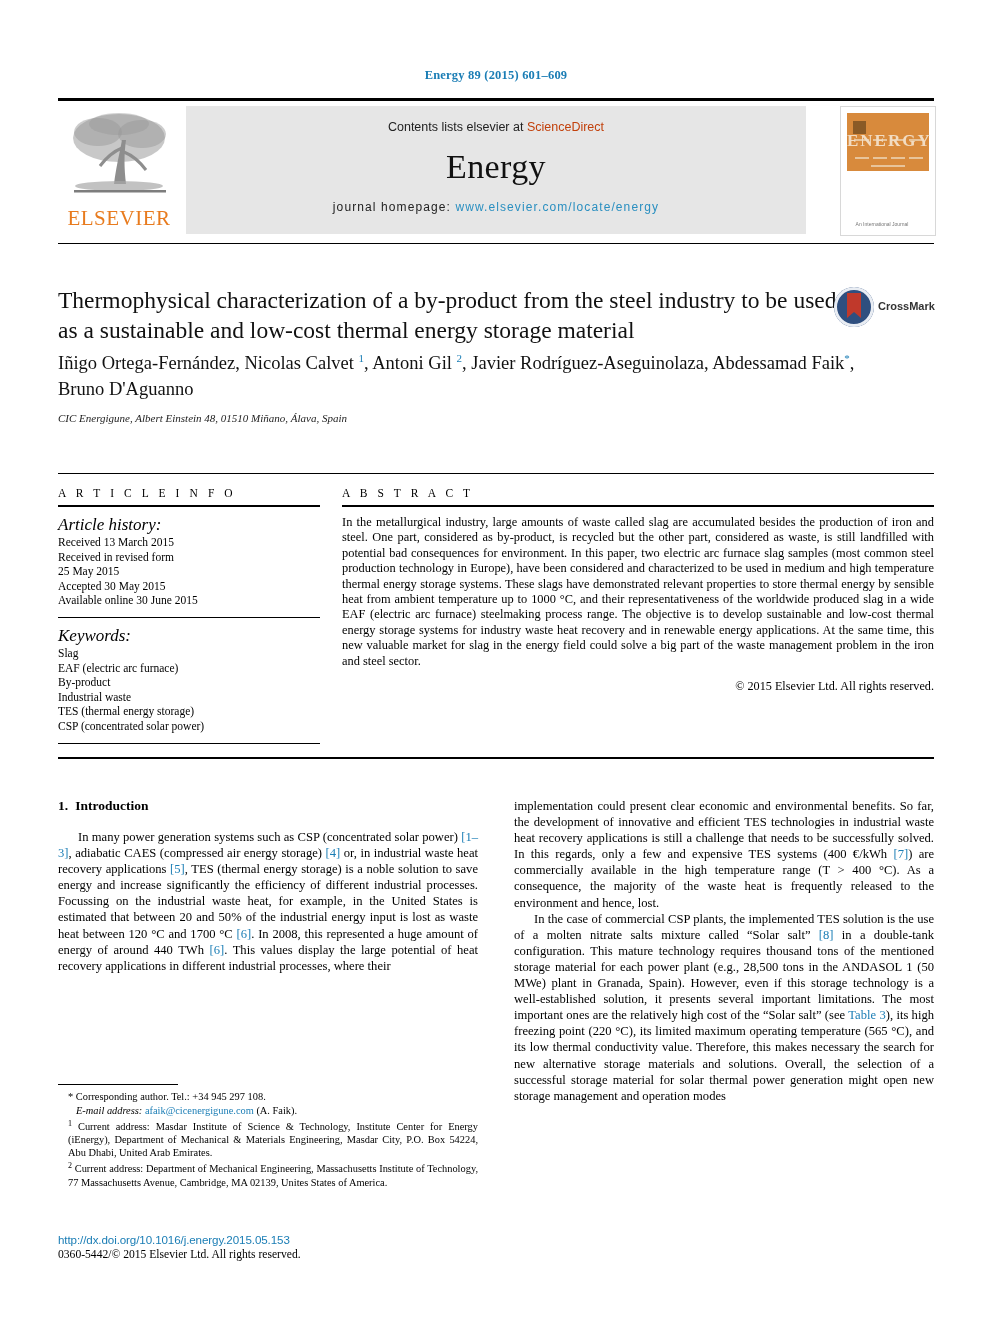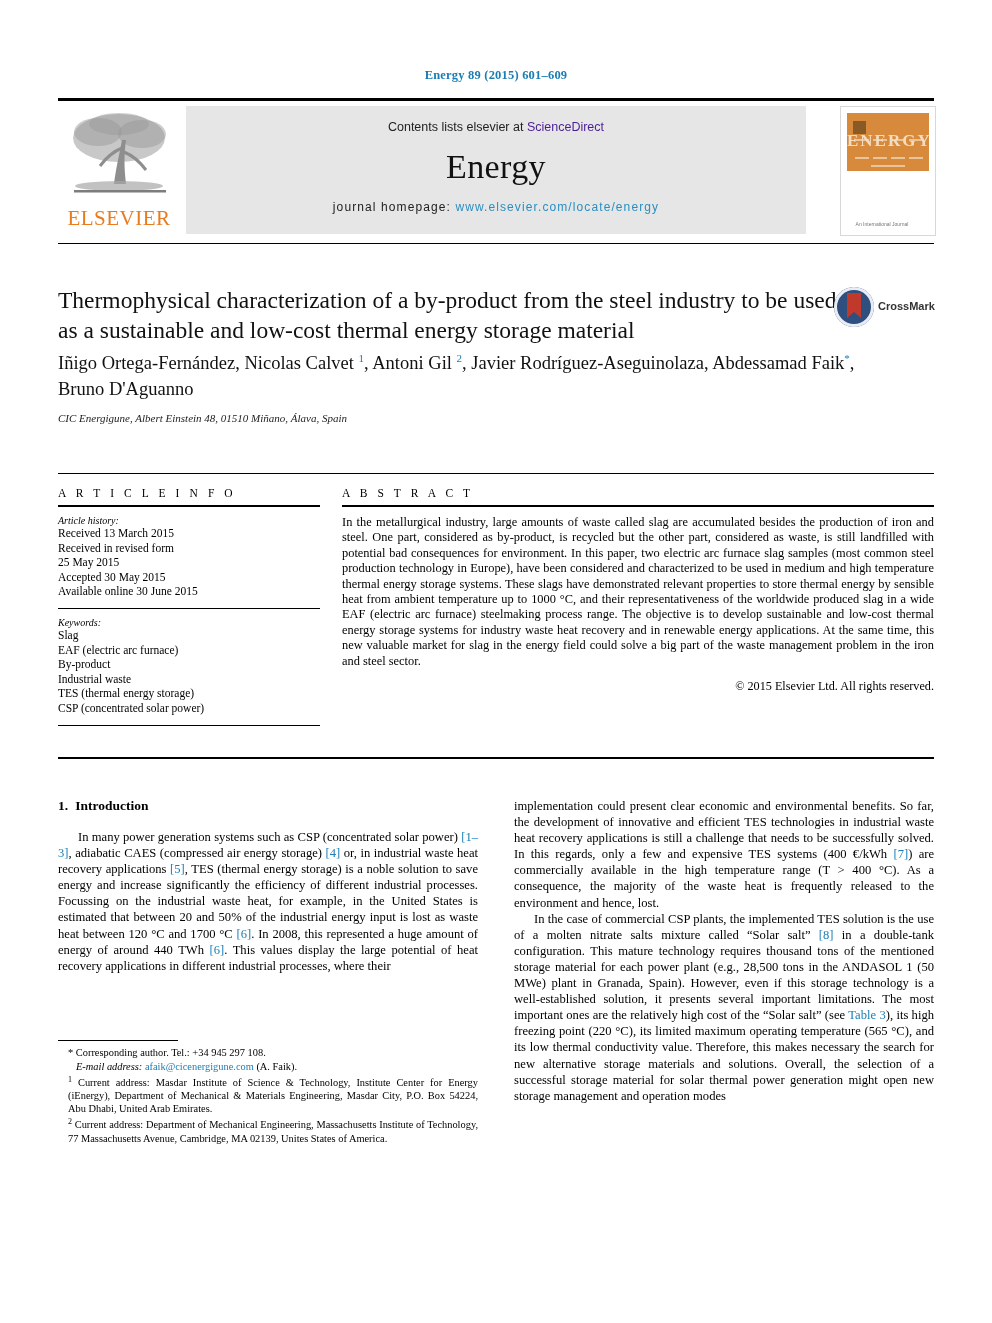--- a/index.html
+++ b/index.html
@@ -87,21 +87,21 @@
   .contents-line {
     position: absolute;
     top: 14px;
     left: 0; width: 620px;
     text-align: center;
     font-family: "Liberation Sans", sans-serif;
     font-size: 12.5px;
     color: #222;
   }
   .contents-line .sd {
-    color: #4c1d95;
+    color: #c2410c;
   }
   .journal-title {
     position: absolute;
     top: 42px;
     left: 0; width: 620px;
     text-align: center;
     font-family: "Liberation Serif", serif;
     font-size: 34px;
     color: #111;
     letter-spacing: .4px;
@@ -279,21 +279,21 @@
     background: #000;
     margin-bottom: 8px;
   }
   .hr-thin {
     height: 1px;
     background: #000;
     margin: 9px 0 8px 0;
   }
   .label-italic {
     font-style: italic;
-    font-size: 10px;
+    font-size: 17px;
     font-family: "Liberation Serif", serif;
   }
   .info-line {
     font-size: 11.5px;
     line-height: 14.6px;
     font-family: "Liberation Serif", serif;
     color: #000;
   }
   .abstract-text {
     font-family: "Liberation Serif", serif;
@@ -345,21 +345,21 @@
     text-align: justify;
     color: #000;
   }
   .body-text.indent { text-indent: 20px; }
   .ref { color: #1a7db5; }
 
   
   .footnotes {
     position: absolute;
     left: 58px;
-    top: 1040px;
+    top: 1084px;
     width: 420px;
   }
   .fn-rule {
     width: 120px;
     height: 1px;
     background: #000;
     margin-bottom: 6px;
   }
   .fn {
     font-family: "Liberation Serif", serif;
@@ -530,14 +530,18 @@
       <span class="link">afaik@cicenergigune.com</span><span> (A. Faik).</span>
     </div>
     <div class="fn" style="padding-left:10px;">
       <span class="mark" style="vertical-align:super;font-size:8px;">1</span><span> Current address: Masdar Institute of Science &amp; Technology, Institute Center for Energy (iEnergy), Department of Mechanical &amp; Materials Engineering, Masdar City, P.O. Box 54224, Abu Dhabi, United Arab Emirates.</span>
     </div>
     <div class="fn" style="padding-left:10px;">
       <span class="mark" style="vertical-align:super;font-size:8px;">2</span><span> Current address: Department of Mechanical Engineering, Massachusetts Institute of Technology, 77 Massachusetts Avenue, Cambridge, MA 02139, Unites States of America.</span>
     </div>
   </div>
 
+  <div class="doi-block">
+    <div class="doi">http://dx.doi.org/10.1016/j.energy.2015.05.153</div>
+    <div class="issn">0360-5442/© 2015 Elsevier Ltd. All rights reserved.</div>
+  </div>
 
 </div>
 
 </body></html>

